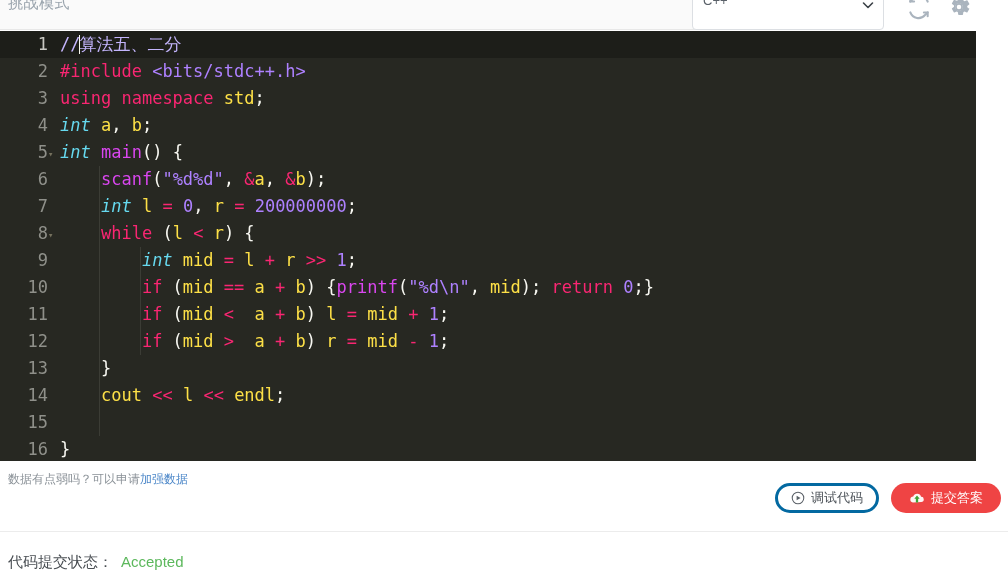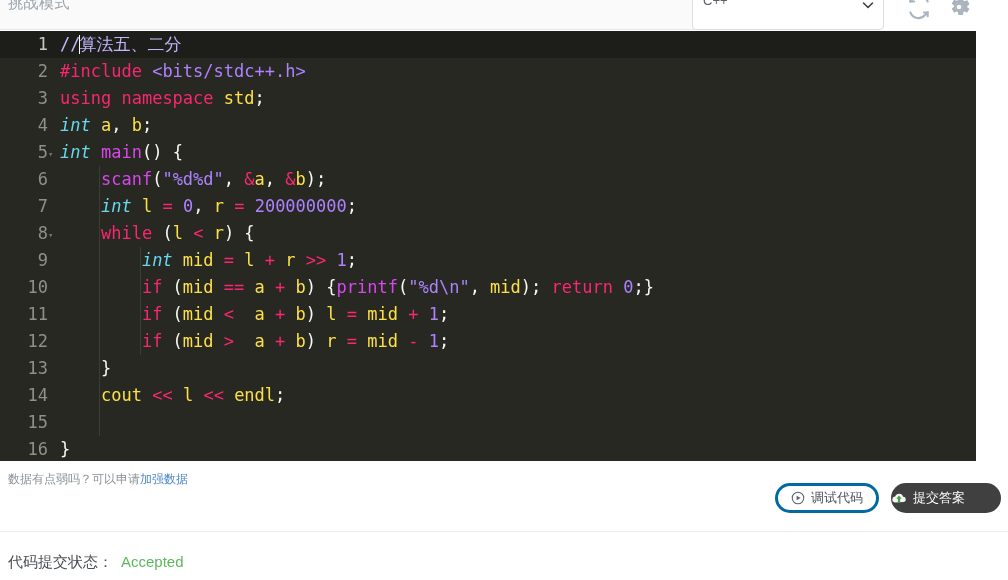--- a/index.html
+++ b/index.html
@@ -120,23 +120,23 @@
     border:3px solid #0369a1;border-radius:15px;
     background:#fff;
     box-sizing:border-box;
     display:flex;align-items:center;justify-content:center;gap:6px;
     font-size:13px;color:#4c5258;
   }
   .btn-submit{
     position:absolute;left:891px;top:483px;
     width:110px;height:30px;
     border-radius:15px;
-    background:#404040;
-    box-sizing:border-box;
-    display:flex;align-items:center;gap:6px;
+    background:#ef4444;
+    box-sizing:border-box;
+    display:flex;align-items:center;justify-content:center;gap:6px;
     font-size:13px;color:#ffffff;
   }
   .btn-debug svg,.btn-submit svg{display:block;}
 
   .divider{
     position:absolute;left:0;top:531px;width:1008px;height:1px;
     background:#ececec;
   }
 
   

